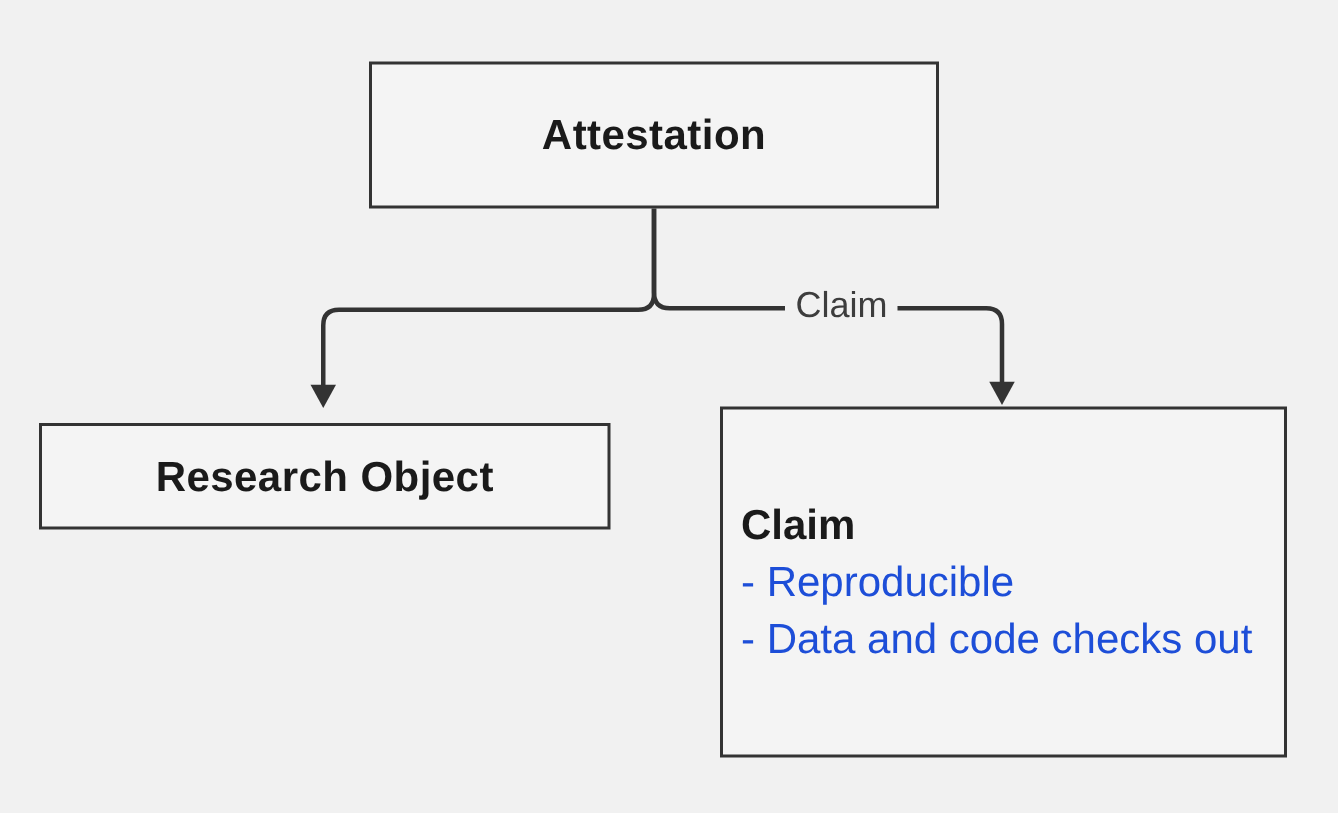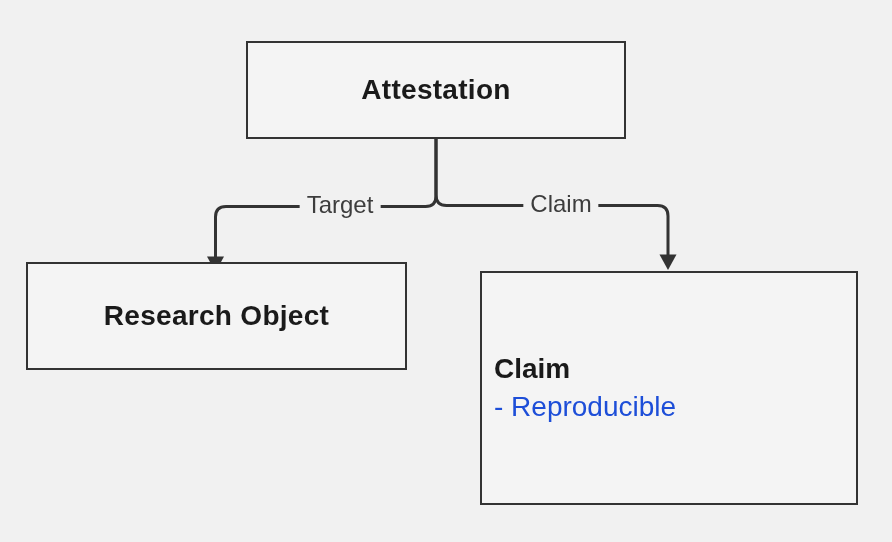--- a/index.html
+++ b/index.html
@@ -41,23 +41,23 @@
     letter-spacing: 0.3px;
   }
   .node-attestation {
     left: 246px;
     top: 41px;
     width: 380px;
     height: 98px;
   }
   .node-research-object {
     left: 26px;
-    top: 262px;
+    top: 282px;
     width: 381px;
-    height: 108px;
+    height: 71px;
   }
   .node-claim {
     left: 480px;
     top: 271px;
     width: 378px;
     height: 234px;
     display: flex;
     flex-direction: column;
     justify-content: center;
     align-items: flex-start;
@@ -95,26 +95,26 @@
     <polygon points="207,256.5 224,256.5 215.5,272" fill="#333333"></polygon>
 
     <path d="M436,139 L436,195 Q436,205.5 446.5,205.5 L657.5,205.5 Q668,205.5 668,216 L668,256" fill="none" stroke="#333333" stroke-width="3" stroke-linecap="square"></path>
     <polygon points="659.5,254.5 676.5,254.5 668,270" fill="#333333"></polygon>
   </svg>
 
   <div class="node node-attestation centered">
     <span class="node-title">Attestation</span>
   </div>
 
-  <span class="edge-label edge-label-target">Target</span>
 
   <span class="edge-label edge-label-claim">Claim</span>
 
   <div class="node node-research-object centered">
     <span class="node-title">Research Object</span>
   </div>
 
   <div class="node node-claim">
     <div class="claim-heading">Claim</div>
     <div class="claim-item">- Reproducible</div>
+    <div class="claim-item">- Data and code checks out</div>
   </div>
 
 </div>
 
 </body></html>

